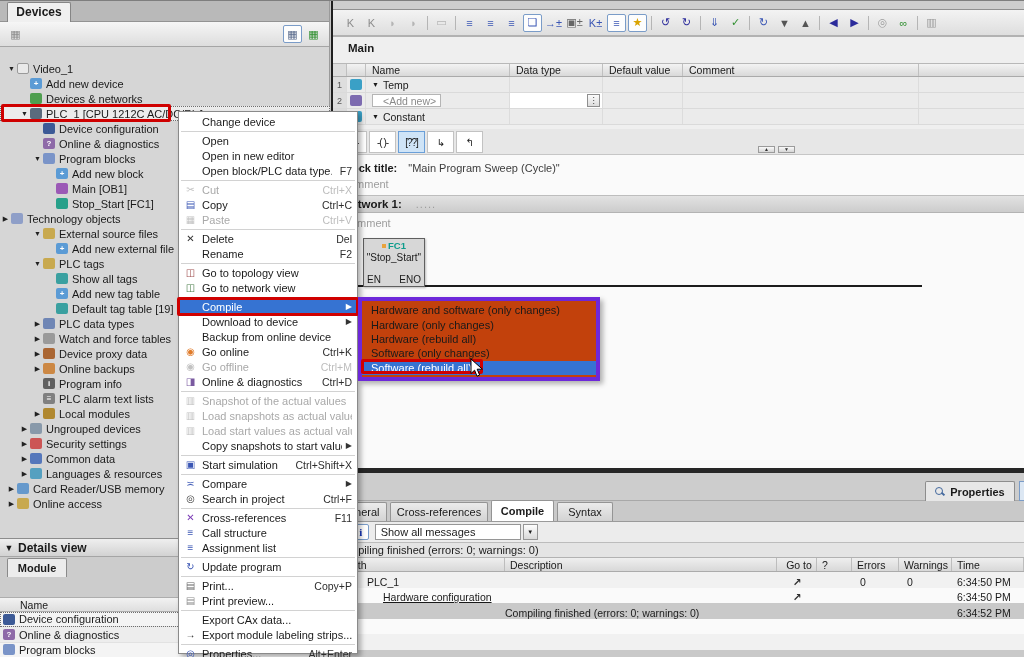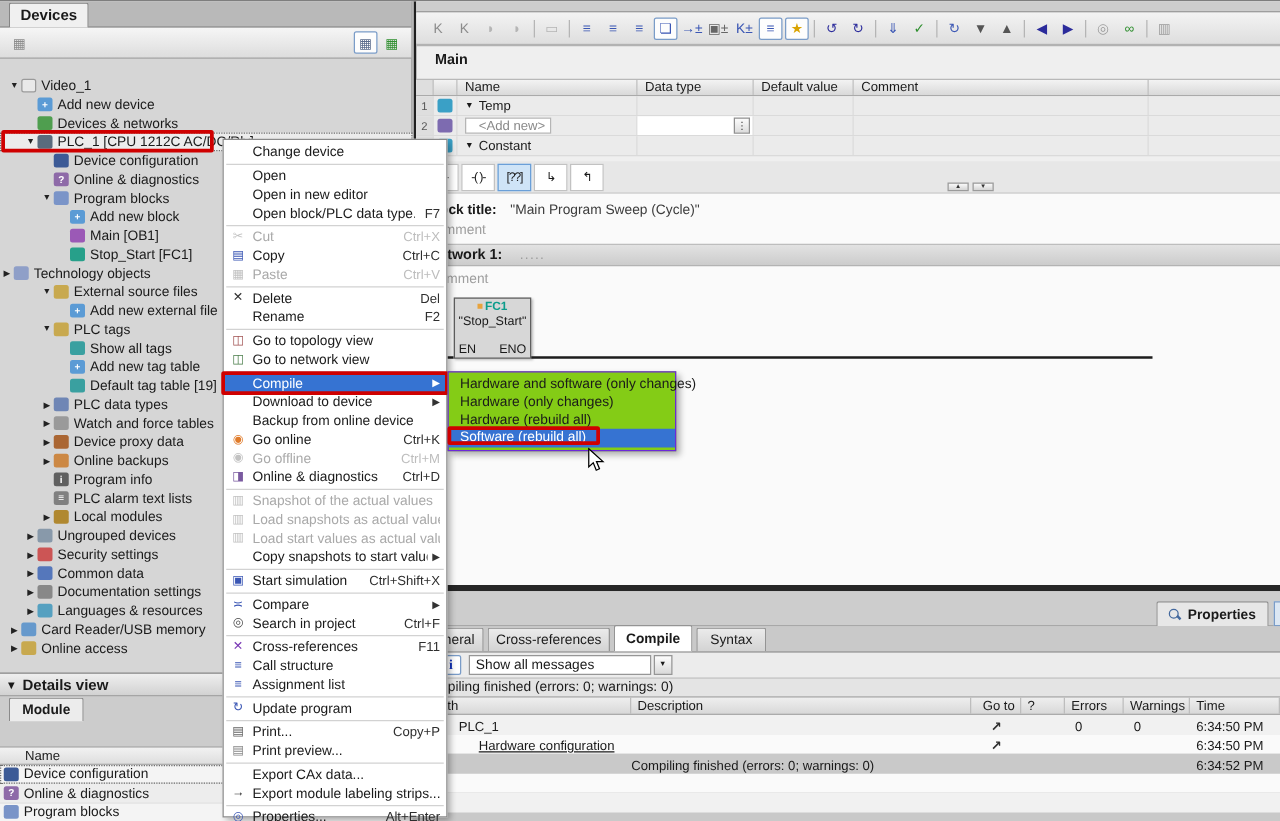--- a/index.html
+++ b/index.html
@@ -105,21 +105,21 @@
 .mi .mico{width:17px;flex:none;font-size:10px;text-align:center}
 .mi .mlbl{flex:1;white-space:nowrap;overflow:hidden;padding-left:3px}
 .mi .msc{flex:none;color:#2e2e2e;padding-left:8px;font-size:10.5px}
 .mi .subarrow{flex:none;font-size:8px;padding-left:4px;color:#333}
 .mi.dis{color:#a9a9a9}
 .mi.dis .msc{color:#bdbdbd}
 .mi.dis .mico{color:#c2c2c2!important}
 .mi.hl{background:#3673d2;color:#fff}
 .mi.hl .msc,.mi.hl .subarrow{color:#fff}
 .msep{border-top:1px solid #d2d2d2;margin:2px 2px 1px 2px}
-#submenu{position:absolute;left:358px;top:296px;width:183px;background:#84cc16;border:1px solid #6d28d9;box-shadow:3px 3px 5px rgba(0,0,0,.3);padding:2px 0;z-index:55}
+#submenu{position:absolute;left:358px;top:296px;width:242px;background:#c2410c;border:4px solid #6d28d9;box-shadow:3px 3px 5px rgba(0,0,0,.3);padding:2px 0;z-index:55}
 .si{height:14.4px;display:flex;align-items:center;padding:0 9px;white-space:nowrap;position:relative}
 .si.hl{background:#3673d2;color:#fff}
 #cursor{position:absolute;left:470px;top:357px;z-index:70}
 </style>
 </head>
 <body>
 
 <div id="left">
   <div id="left-tabbar">
     <div id="devices-tab">Devices</div>
@@ -259,25 +259,20 @@
       </div>
       <div class="trow" style="padding-left: 19px;">
         <span class="exp">▶</span>
         <span class="ticon" style="background: rgb(204, 85, 85);"></span>
         <span class="lbl">Security settings</span>
       </div>
       <div class="trow" style="padding-left: 19px;">
         <span class="exp">▶</span>
         <span class="ticon" style="background: rgb(85, 119, 187);"></span>
         <span class="lbl">Common data</span>
-      </div>
-      <div class="trow" style="padding-left: 19px;">
-        <span class="exp">▶</span>
-        <span class="ticon" style="background: rgb(136, 136, 136);"></span>
-        <span class="lbl">Documentation settings</span>
       </div>
       <div class="trow" style="padding-left: 19px;">
         <span class="exp">▶</span>
         <span class="ticon" style="background: rgb(85, 160, 192);"></span>
         <span class="lbl">Languages &amp; resources</span>
       </div>
       <div class="trow" style="padding-left: 6px;">
         <span class="exp">▶</span>
         <span class="ticon" style="background: rgb(102, 153, 204);"></span>
         <span class="lbl">Card Reader/USB memory</span>
@@ -679,19 +674,20 @@
     <div class="mi">
       <span class="mico" style="color: rgb(58, 86, 180);">◎</span>
       <span class="mlbl">Properties...</span>
       <span class="msc">Alt+Enter</span>
     </div>
   </div>
 <div id="submenu">
     <div class="si">Hardware and software (only changes)</div>
     <div class="si">Hardware (only changes)</div>
     <div class="si">Hardware (rebuild all)</div>
+    <div class="si">Software (only changes)</div>
     <div class="si hl">Software (rebuild all)<div class="anno" style="left: -1px; top: -2px; width: 122px; height: 15px;"></div></div>
   </div>
 <div id="cursor">
   <svg width="14" height="20" viewBox="0 0 14 20">
       <path d="M1,1 L1,15.5 L4.6,12.2 L7,18.2 L9.6,17 L7.2,11.2 L12.4,11.2 Z" fill="#ffffff" stroke="#000000" stroke-width="1"></path>
     </svg>
 </div>
 
 </body></html>

